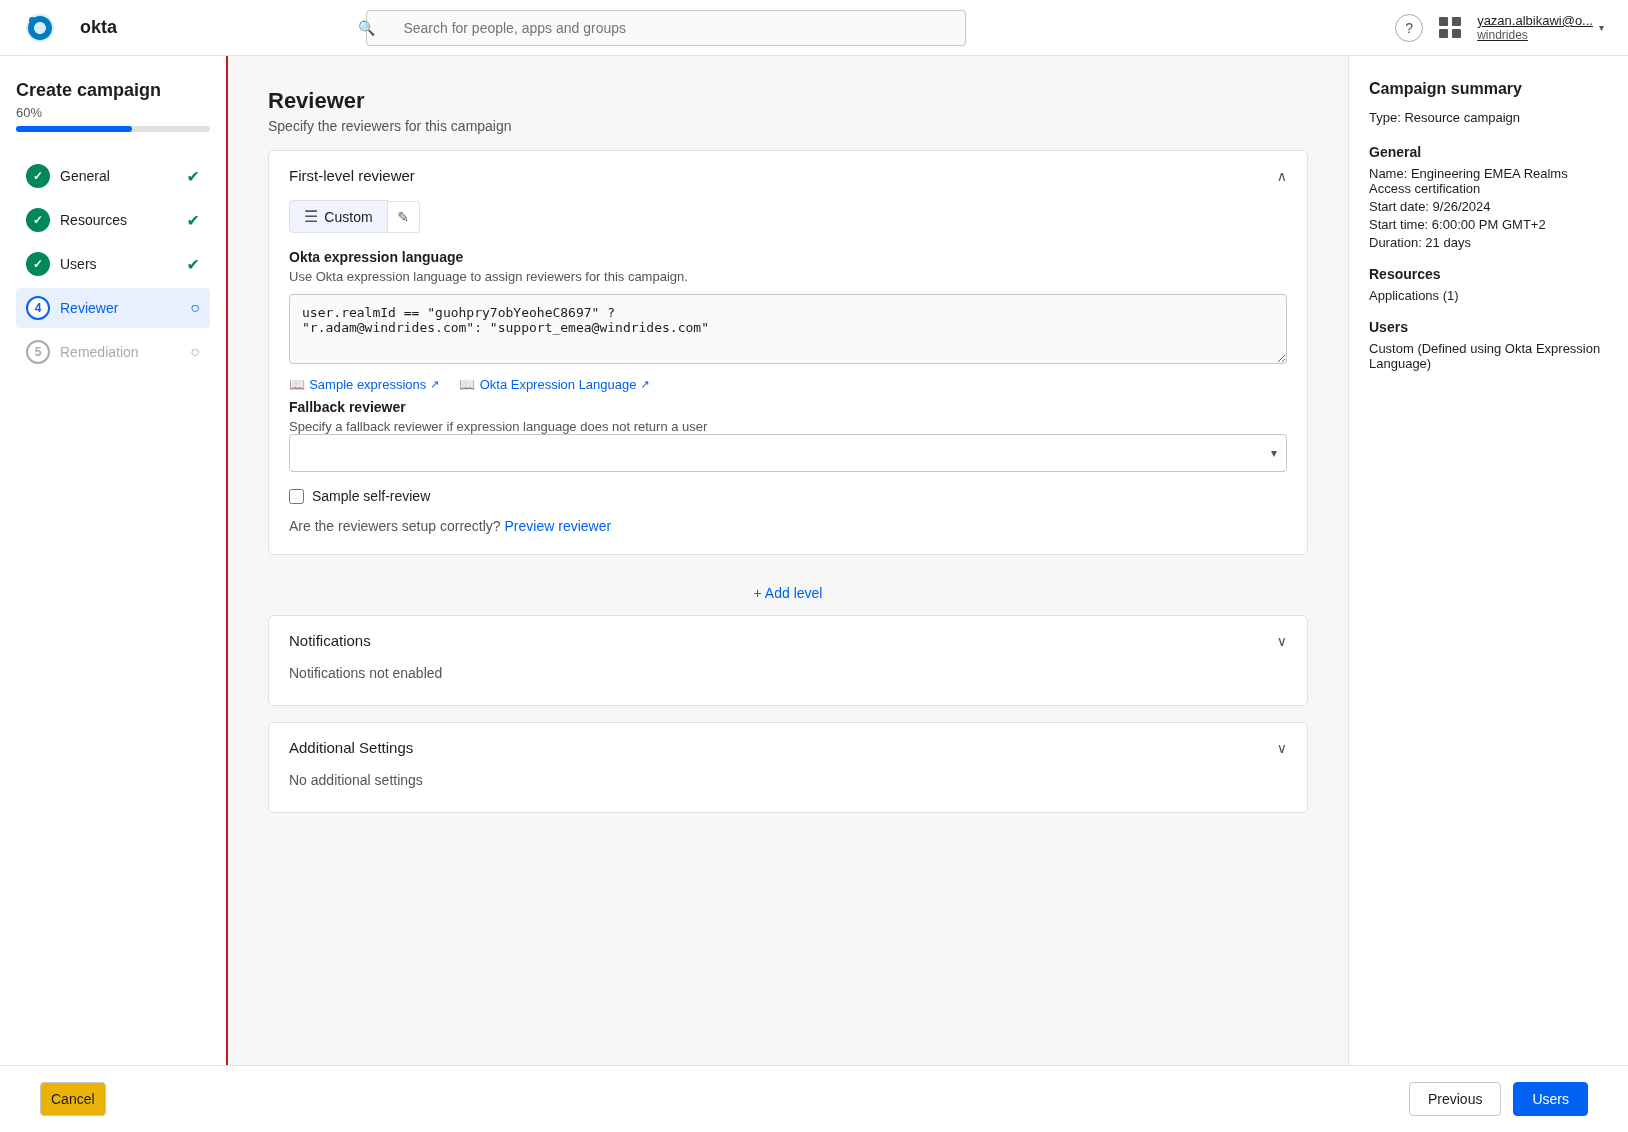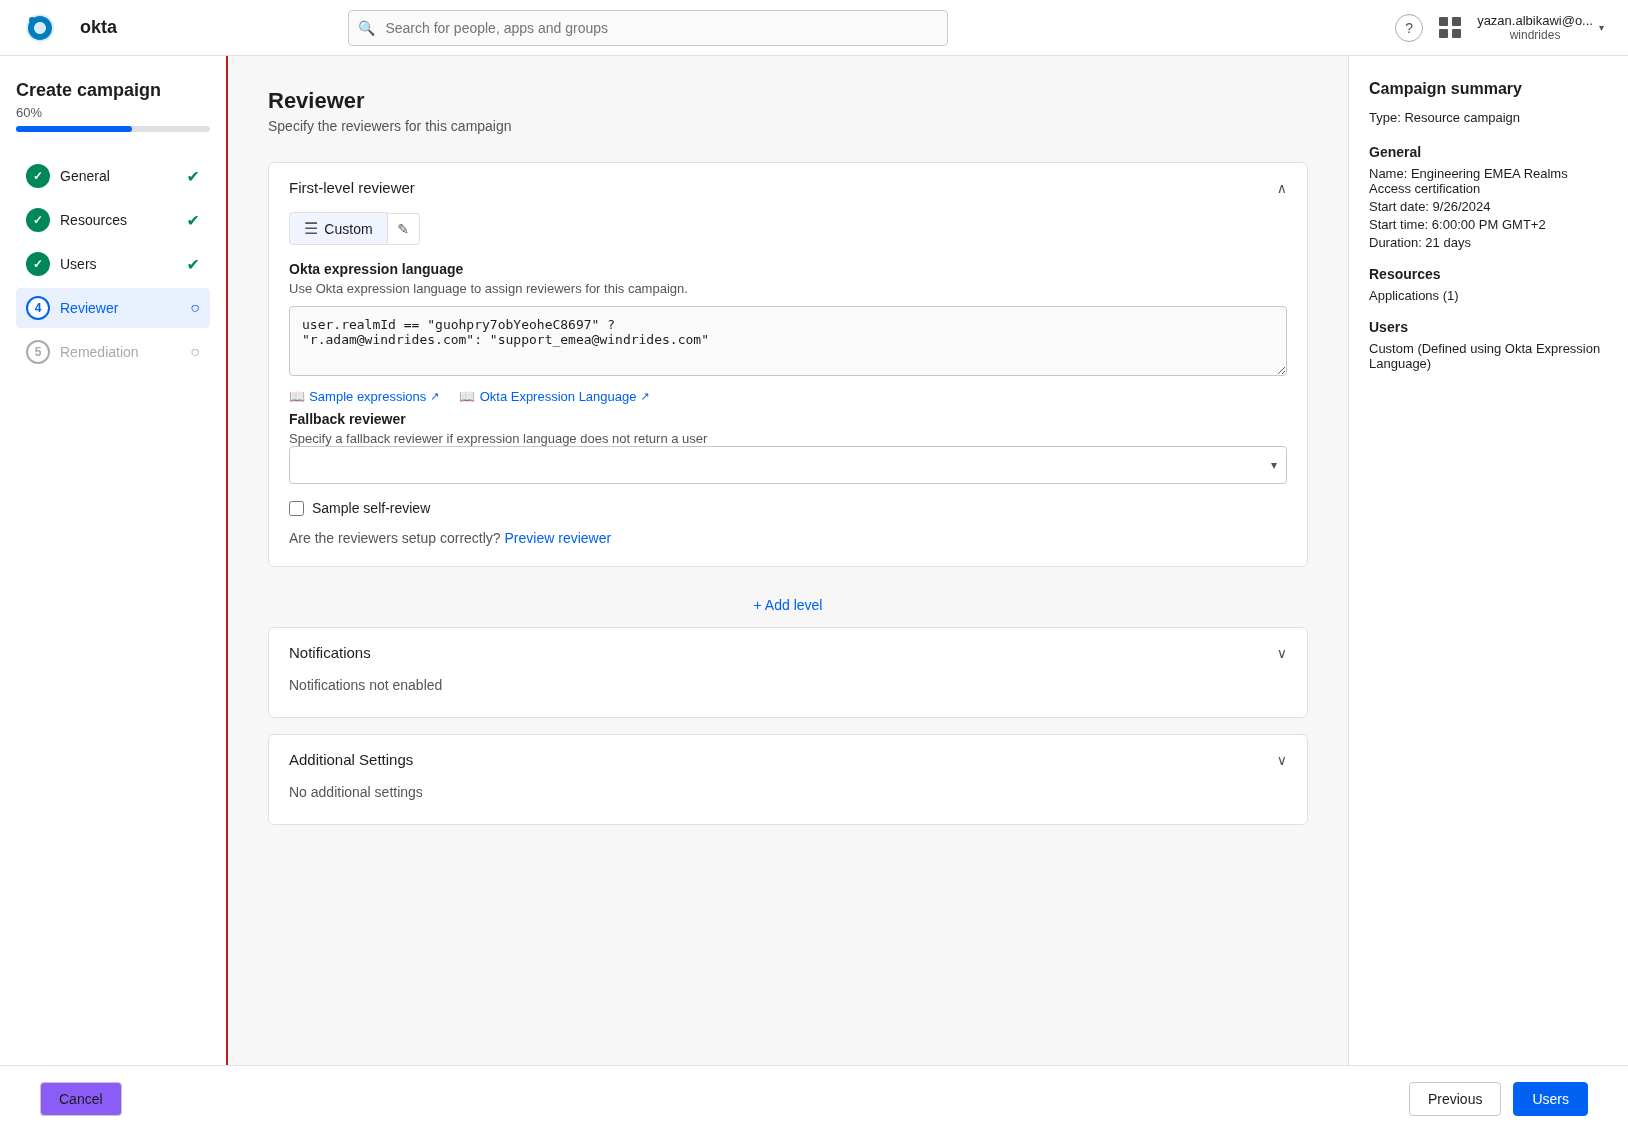--- a/index.html
+++ b/index.html
@@ -3,28 +3,28 @@
   <meta charset="utf-8">
   <style>
     * { box-sizing: border-box; margin: 0; padding: 0; }
     body { font-family: -apple-system, BlinkMacSystemFont, 'Segoe UI', Arial, sans-serif; font-size: 14px; color: #1d1d1d; background: #fff; width: 1628px; min-height: 1132px; display: flex; flex-direction: column; }
 
     
     .header { display: flex; align-items: center; height: 56px; border-bottom: 1px solid #e0e0e0; padding: 0 24px; gap: 16px; }
     .okta-logo { display: flex; align-items: center; gap: 24px; font-size: 18px; font-weight: 600; color: #1d1d1d; text-decoration: none; }
     .okta-logo-icon { width: 32px; height: 32px; }
     .header-search { flex: 1; max-width: 600px; margin: 0 auto; position: relative; }
-    .header-search input { width: 100%; height: 36px; border: 1px solid #c7c7c7; border-radius: 4px; padding: 0 12px 0 36px; font-size: 14px; color: #666; background: #fafafa; }
+    .header-search input { width: 100%; height: 36px; border: 1px solid #c7c7c7; border-radius: 4px; padding: 0 12px 0 36px; font-size: 14px; color: #666; background: #fafafa; margin-left: 18px; }
     .search-icon-wrap { position: absolute; left: 10px; top: 50%; transform: translateY(-50%); color: #999; font-size: 14px; }
     .header-right { display: flex; align-items: center; gap: 16px; margin-left: auto; }
     .header-help { width: 28px; height: 28px; border: 1.5px solid #aaa; border-radius: 50%; display: flex; align-items: center; justify-content: center; font-size: 14px; color: #555; cursor: pointer; }
     .header-grid { display: grid; grid-template-columns: 1fr 1fr; gap: 3px; width: 22px; cursor: pointer; }
     .header-grid-dot { width: 9px; height: 9px; background: #555; border-radius: 1px; }
     .header-user { display: flex; align-items: center; gap: 6px; cursor: pointer; }
-    .header-user-info { display: flex; flex-direction: column; align-items: center; font-size: 12px; }
+    .header-user-info { display: flex; flex-direction: column; align-items: flex-start; font-size: 12px; text-decoration: underline; }
     .header-user-name { color: #1d1d1d; font-size: 13px; }
     .header-user-org { color: #555; font-size: 12px; }
     .chevron-down { font-size: 10px; color: #555; }
 
     
     .main-layout { display: flex; flex: 1; }
 
     
     .sidebar { width: 228px; min-width: 228px; border-right: 2px solid #b91c1c; padding: 24px 16px; background: #fff; }
     .sidebar-title { font-size: 18px; font-weight: 600; margin-bottom: 4px; }
@@ -39,21 +39,21 @@
     .step-num.inactive { border-color: #aaa; color: #aaa; }
     .step-num.current { border-color: #0061f2; color: #0061f2; background: #fff; }
     .sidebar-item-label { font-size: 14px; font-weight: 500; }
     .sidebar-item-label.active-label { color: #0061f2; }
     .sidebar-item-label.muted { color: #aaa; }
     .check-icon { margin-left: auto; color: #00875a; font-size: 16px; }
 
     
     .content-area { flex: 1; padding: 32px 40px; overflow-y: auto; background: #f7f7f7; }
     .page-title { font-size: 22px; font-weight: 600; margin-bottom: 4px; }
-    .page-subtitle { font-size: 14px; color: #555; margin-bottom: 28px; }
+    .page-subtitle { font-size: 14px; color: #555; margin-bottom: 16px; }
 
     
     .card { background: #fff; border: 1px solid #e0e0e0; border-radius: 6px; margin-bottom: 16px; }
     .card-header { display: flex; align-items: center; justify-content: space-between; padding: 16px 20px; cursor: pointer; }
     .card-header-title { font-size: 15px; font-weight: 500; }
     .card-body { padding: 0 20px 20px 20px; }
     .chevron-up, .chevron-dn { font-size: 14px; color: #555; }
 
     
     .reviewer-tab-row { display: flex; align-items: center; gap: 0; margin-bottom: 16px; }
@@ -90,21 +90,21 @@
     
     .add-level-btn { display: flex; align-items: center; gap: 6px; color: #0061f2; font-size: 14px; cursor: pointer; padding: 14px 0; justify-content: center; }
 
     
     .notif-text { font-size: 14px; color: #555; padding-bottom: 4px; }
 
     
     .footer { border-top: 1px solid #e0e0e0; padding: 16px 40px; display: flex; align-items: center; justify-content: space-between; background: #fff; }
     .footer-left { display: flex; gap: 12px; }
     .footer-right { display: flex; gap: 12px; }
-    .btn-cancel { padding: 8px 18px; border: 1px solid #c7c7c7; border-radius: 4px; background: #8b5cf6; font-size: 14px; cursor: pointer; color: #1d1d1d; }
+    .btn-cancel { padding: 8px 10px; border: 1px solid #c7c7c7; border-radius: 4px; background: #eab308; font-size: 14px; cursor: pointer; color: #1d1d1d; }
     .btn-prev { padding: 8px 18px; border: 1px solid #c7c7c7; border-radius: 4px; background: #fff; font-size: 14px; cursor: pointer; color: #1d1d1d; }
     .btn-next { padding: 8px 18px; border: 1px solid #0061f2; border-radius: 4px; background: #0061f2; font-size: 14px; cursor: pointer; color: #fff; font-weight: 500; }
 
     
     .summary-panel { width: 280px; min-width: 280px; border-left: 1px solid #e0e0e0; padding: 24px 20px; background: #fff; }
     .summary-title { font-size: 16px; font-weight: 600; margin-bottom: 12px; }
     .summary-section { margin-bottom: 16px; }
     .summary-section-title { font-size: 14px; font-weight: 600; margin-bottom: 6px; }
     .summary-item { font-size: 13px; color: #1d1d1d; margin-bottom: 3px; }
   </style>

